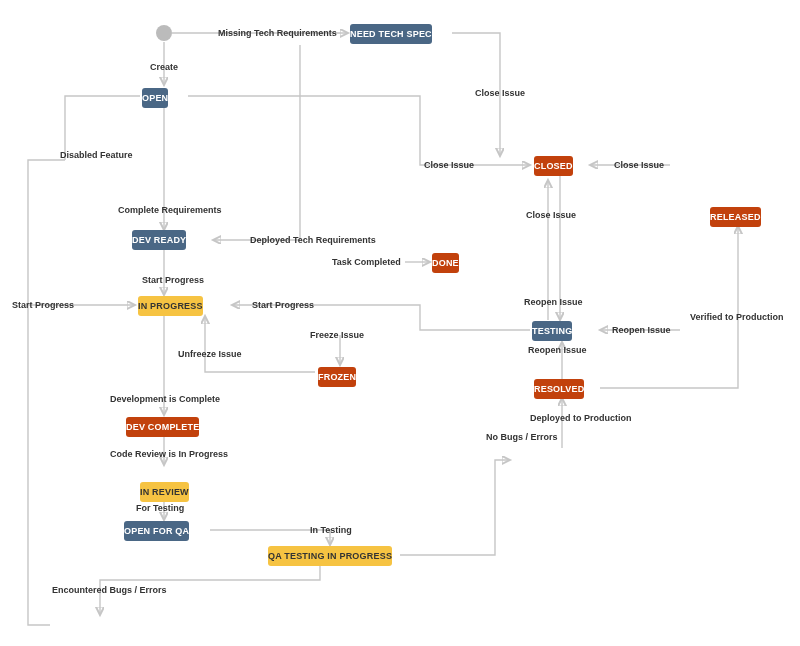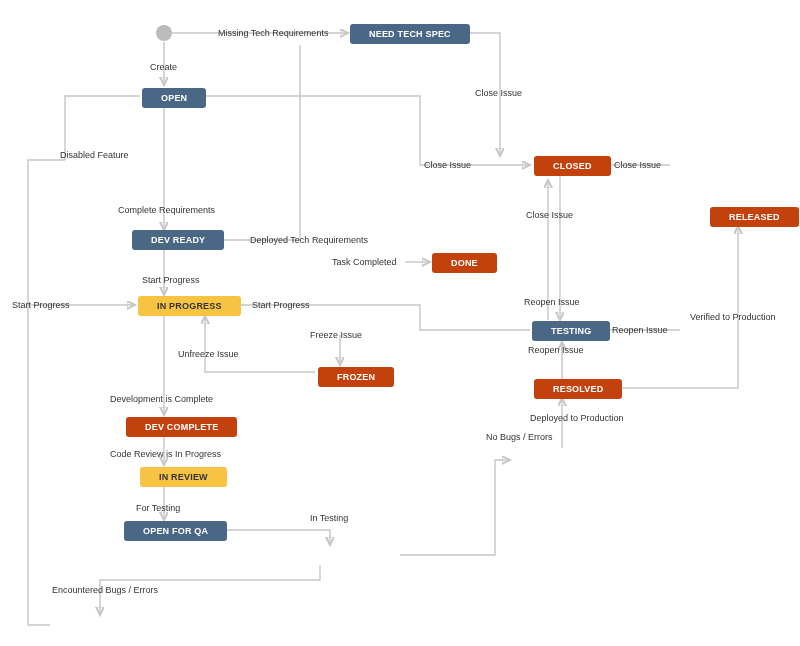--- a/index.html
+++ b/index.html
@@ -1,21 +1,21 @@
 <!DOCTYPE html>
 <html><head>
 <meta charset="utf-8">
 <style>
   html,body{margin:0;padding:0;width:800px;height:646px;font-family:Arial,Helvetica,sans-serif;background:#fff;overflow:hidden}
   .canvas{position:relative;width:800px;height:646px}
-  .node{position:absolute;padding:5px 19px;font-size:9px;font-weight:700;color:#fff;border-radius:3px;text-align:center;white-space:nowrap;letter-spacing:0.2px}
+  .node{position:absolute;padding:5px 0;font-size:9px;font-weight:700;color:#fff;border-radius:3px;text-align:center;white-space:nowrap;letter-spacing:0.2px}
   .blue{background:#4a6785}
   .green{background:#c2410c}
   .yellow{background:#f6c342;color:#333}
-  .lbl{position:absolute;font-size:9px;font-weight:400;color:#333;white-space:nowrap}
+  .lbl{position:absolute;font-size:9px;font-weight:700;color:#333;white-space:nowrap}
   .start-dot{position:absolute;width:16px;height:16px;border-radius:50%;background:#bbb}
   svg.arrows{position:absolute;left:0;top:0;width:800px;height:646px;pointer-events:none}
   svg.arrows path,svg.arrows line{stroke:#c6c6c6;stroke-width:1.4;fill:none}
 </style>
 </head>
 <body>
 
 <div class="canvas">
 
   <svg class="arrows">
@@ -89,22 +89,23 @@
   <div class="node blue" style="left:350px;top:24px">NEED TECH SPEC</div>
   <div class="node blue" style="left:132px;top:230px">DEV READY</div>
   <div class="node green" style="left:534px;top:156px">CLOSED</div>
   <div class="node green" style="left:710px;top:207px">RELEASED</div>
   <div class="node green" style="left:432px;top:253px">DONE</div>
   <div class="node yellow" style="left:138px;top:296px">IN PROGRESS</div>
   <div class="node blue" style="left:532px;top:321px">TESTING</div>
   <div class="node green" style="left:318px;top:367px">FROZEN</div>
   <div class="node green" style="left:534px;top:379px">RESOLVED</div>
   <div class="node green" style="left:126px;top:417px">DEV COMPLETE</div>
-  <div class="node yellow" style="left:140px;top:467px">IN REVIEW</div>
+  <div class="node yellow" style="left:140px;top:482px">IN REVIEW</div>
   <div class="node blue" style="left:124px;top:521px">OPEN FOR QA</div>
+  <div class="node yellow" style="left:268px;top:546px">QA TESTING IN PROGRESS</div>
 
   <div class="lbl" style="left:150px;top:62px">Create</div>
   <div class="lbl" style="left:218px;top:28px">Missing Tech Requirements</div>
   <div class="lbl" style="left:475px;top:88px">Close Issue</div>
   <div class="lbl" style="left:424px;top:160px">Close Issue</div>
   <div class="lbl" style="left:614px;top:160px">Close Issue</div>
   <div class="lbl" style="left:526px;top:210px">Close Issue</div>
   <div class="lbl" style="left:60px;top:150px">Disabled Feature</div>
   <div class="lbl" style="left:118px;top:205px">Complete Requirements</div>
   <div class="lbl" style="left:250px;top:235px">Deployed Tech Requirements</div>
@@ -116,16 +117,16 @@
   <div class="lbl" style="left:612px;top:325px">Reopen Issue</div>
   <div class="lbl" style="left:528px;top:345px">Reopen Issue</div>
   <div class="lbl" style="left:690px;top:312px">Verified to Production</div>
   <div class="lbl" style="left:310px;top:330px">Freeze Issue</div>
   <div class="lbl" style="left:178px;top:349px">Unfreeze Issue</div>
   <div class="lbl" style="left:110px;top:394px">Development is Complete</div>
   <div class="lbl" style="left:110px;top:449px">Code Review is In Progress</div>
   <div class="lbl" style="left:530px;top:413px">Deployed to Production</div>
   <div class="lbl" style="left:486px;top:432px">No Bugs / Errors</div>
   <div class="lbl" style="left:136px;top:503px">For Testing</div>
-  <div class="lbl" style="left:310px;top:513px">In Testing</div>
+  <div class="lbl" style="left:310px;top:525px">In Testing</div>
   <div class="lbl" style="left:52px;top:585px">Encountered Bugs / Errors</div>
 
 </div>
 
 </body></html>

